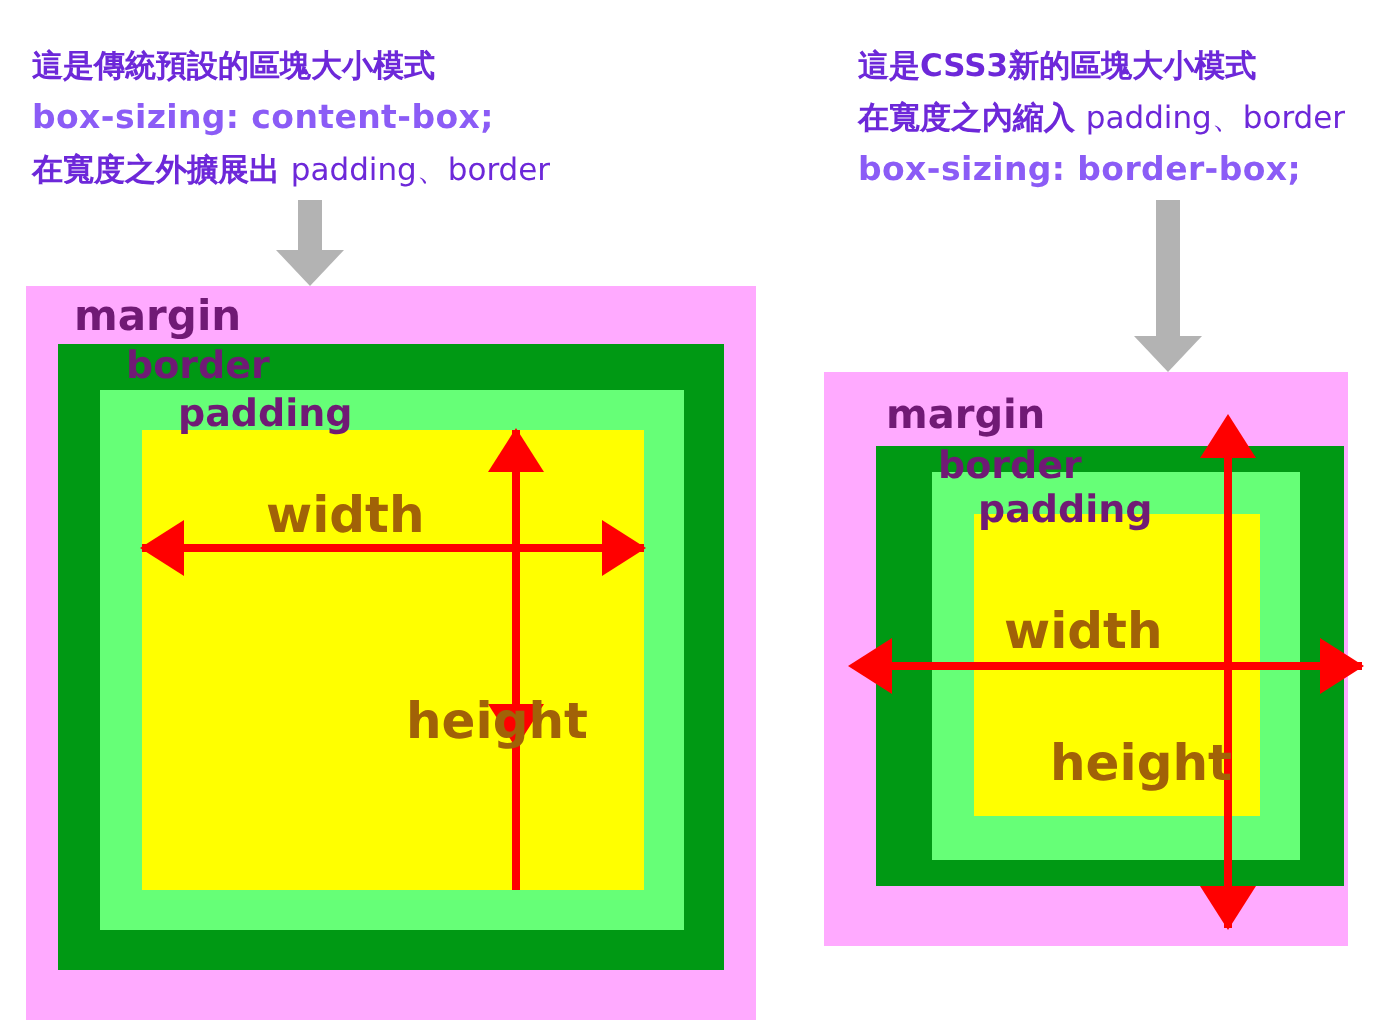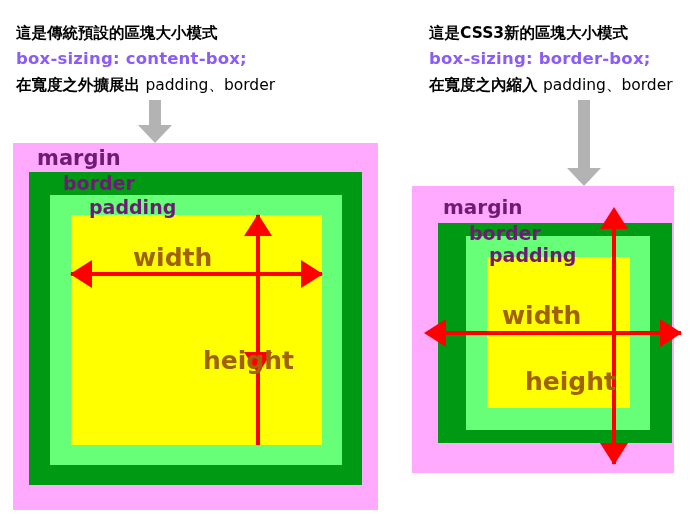--- a/index.html
+++ b/index.html
@@ -10,21 +10,21 @@
     position:relative;overflow:hidden;
   }
   .stage{position:absolute;left:0;top:0;width:700px;height:514px;}
 
   
   .caption{position:absolute;}
   .cap-line{
     white-space:nowrap;
     line-height:26px;
     font-size:15.5px;
-    color:#000000;
+    color:#6d28d9;
   }
   .cap-line.bold{font-weight:bold;}
   .cap-line.code{
     font-weight:bold;
     color:#8b5cf6;
     font-size:16.5px;
     letter-spacing:.2px;
   }
   .cap-line .thin{font-weight:normal;}
 
@@ -115,25 +115,25 @@
     <div class="dimlabel" style="left:120px;top:102px;font-size:25px;">width</div>
 
     <div class="redline" style="left:243px;top:72px;width:4px;height:230px;"></div>
     <div class="redhead up" style="left:231px;top:71px;"></div>
     <div class="redhead down" style="left:231px;top:209px;"></div>
     <div class="dimlabel" style="left:190px;top:205px;font-size:25px;">height</div>
   </div>
 
   <div class="caption" style="left:429px;top:20px;">
     <div class="cap-line bold">這是CSS3新的區塊大小模式</div>
-    <div class="cap-line code">box-sizing: border-box;</div>
     <div class="cap-line bold">
       <span>在寬度之內縮入</span>
       <span class="thin">padding、border</span>
     </div>
+    <div class="cap-line code">box-sizing: border-box;</div>
   </div>
 
   <div class="greyarrow" style="left:567px;top:100px;width:34px;height:86px;">
     <div class="shaft" style="height:69px;"></div>
     <div class="head"></div>
   </div>
 
   <div class="boxdiagram" style="left:412px;top:186px;width:262px;height:287px;">
 
     <div class="layer margin" style="background:#ffaaff;"></div>

